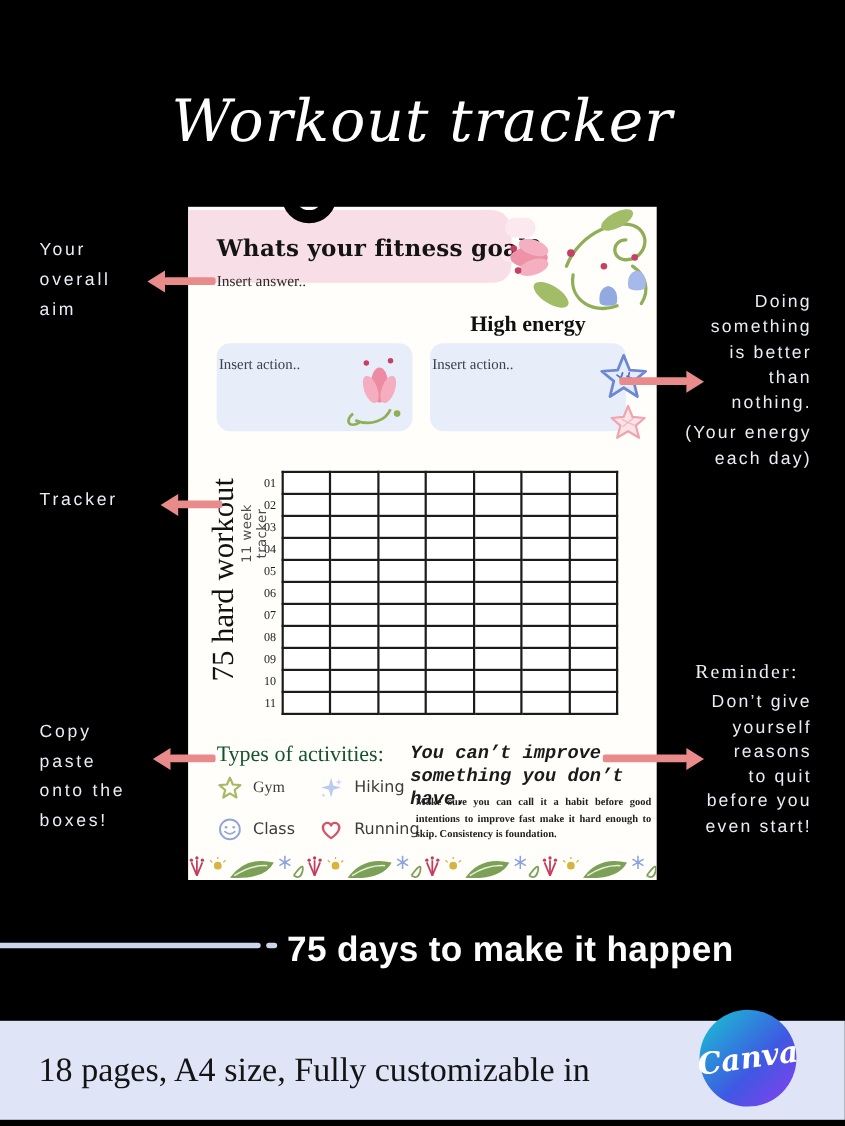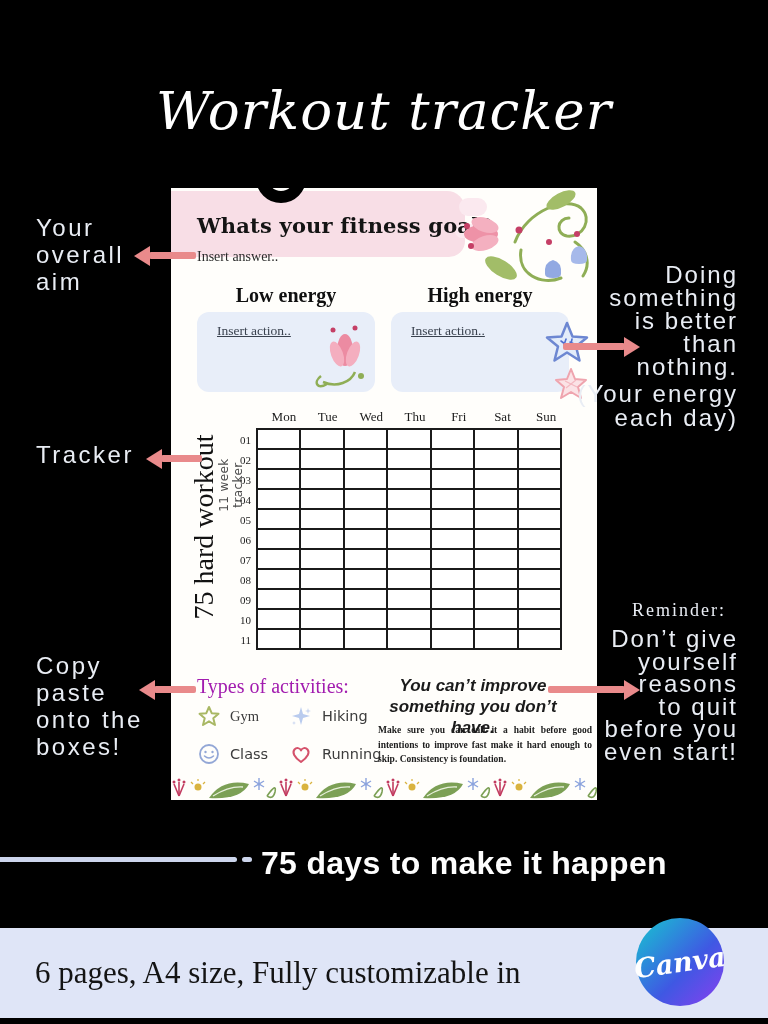--- a/index.html
+++ b/index.html
@@ -17,51 +17,51 @@
     border-radius:6px 18px 16px 6px;}
   .brush-f1{position:absolute;left:288px;top:10px;width:28px;height:18px;background:#fbe9ef;border-radius:9px;}
   .brush-f2{position:absolute;left:284px;top:36px;width:22px;height:14px;background:#fbe9ef;border-radius:7px;}
   .goal-heading{position:absolute;left:26px;top:25px;font-family:"DejaVu Serif",serif;font-weight:bold;
     font-size:21px;color:#141414;letter-spacing:0.2px;}
   .answer{position:absolute;left:26px;top:61px;font-family:"Liberation Serif",serif;font-size:14px;color:#2b2b2b;}
   .floral-tr{position:absolute;left:286px;top:2px;}
   .energy-title{position:absolute;top:96px;width:178px;text-align:center;
     font-family:"Liberation Serif",serif;font-weight:bold;font-size:20px;color:#101010;}
   .energy-box{position:absolute;top:124px;width:178px;height:80px;background:#e8eef9;border-radius:12px;}
-  .energy-box .ph{position:absolute;left:20px;top:11px;font-family:"Liberation Serif",serif;
-    font-size:13.5px;color:#39414e;text-decoration:underline;}
+  .energy-box .ph{position:absolute;left:2px;top:11px;font-family:"Liberation Serif",serif;
+    font-size:13.5px;color:#39414e;}
   .tulip-svg{position:absolute;left:140px;top:134px;z-index:2;}
   .star-blue{position:absolute;left:372px;top:131px;z-index:2;}
   .star-pink{position:absolute;left:380px;top:179px;z-index:1;}
   
   .side-title{position:absolute;left:-60px;top:321px;width:190px;height:36px;transform:rotate(-90deg);
     text-align:center;font-family:"Liberation Serif",serif;font-size:28px;color:#121212;}
   .side-sub{position:absolute;left:4px;top:289px;width:100px;height:16px;transform:rotate(-90deg);
     text-align:center;font-family:"DejaVu Sans",sans-serif;font-size:12px;color:#4c4c4c;letter-spacing:0.4px;}
   .day-row{position:absolute;left:91px;top:221px;width:306px;display:flex;}
   .day-row .day{flex:1;text-align:center;font-family:"Liberation Serif",serif;font-size:13px;color:#1c1c1c;}
   .grid-wrap{position:absolute;left:64px;top:240px;display:flex;}
   .num-col{width:21px;padding-top:2px;}
   .num-col .num{height:20px;display:flex;align-items:center;justify-content:flex-end;padding-right:5px;
     font-family:"Liberation Serif",serif;font-size:11px;color:#1c1c1c;}
   table.grid{border-collapse:collapse;width:306px;table-layout:fixed;}
   table.grid td{height:18px;border:2px solid #1b1b1b;padding:0;background:#fff;}
   
   .activities-heading{position:absolute;left:26px;top:487px;font-family:"Liberation Serif",serif;
-    font-size:20px;color:#a21caf;}
+    font-size:20px;color:#14532d;}
   .act{position:absolute;display:flex;align-items:center;gap:9px;
     font-family:"DejaVu Sans",sans-serif;font-size:14.5px;color:#3c3c3c;}
-  .quote{position:absolute;left:202px;top:487px;width:200px;text-align:center;
-    font-family:Liberation Sans, sans-serif;font-style:italic;font-weight:bold;font-size:17px;
+  .quote{position:absolute;left:202px;top:487px;width:200px;text-align:left;
+    font-family:Liberation Mono, monospace;font-style:italic;font-weight:bold;font-size:17px;
     line-height:21px;color:#1b1b1b;}
   .quote-body{position:absolute;left:207px;top:535px;width:214px;font-family:Liberation Serif, serif;
     font-weight:bold;font-size:9.5px;line-height:14.5px;text-align:justify;color:#202020;}
   .bottom-border{position:absolute;left:0;top:582px;}
   
-  .anno{position:absolute;color:#e9edf4;font-family:"Liberation Sans",sans-serif;font-size:24px;
+  .anno{position:absolute;color:#e9edf4;font-family:"Liberation Sans",sans-serif;font-size:16px;
     letter-spacing:2.5px;line-height:27px;z-index:8;}
   .anno.right-al{text-align:right;letter-spacing:2px;}
   .tight{line-height:23px;}
   
   .arrow{position:absolute;height:7px;background:#e98a8b;border-radius:2px;z-index:9;}
   .arrow.head-left::before{content:"";position:absolute;left:-15px;top:-6.5px;width:0;height:0;
     border-top:10px solid transparent;border-bottom:10px solid transparent;border-right:16px solid #e98a8b;}
   .arrow.head-right::before{content:"";position:absolute;right:-15px;top:-6.5px;width:0;height:0;
     border-top:10px solid transparent;border-bottom:10px solid transparent;border-left:16px solid #e98a8b;}
   
@@ -111,21 +111,20 @@
     </g>
     <g fill="#c53f66">
       <circle cx="10" cy="36" r="3"></circle>
         <circle cx="14" cy="56" r="3"></circle>
         <circle cx="62" cy="40" r="3.5"></circle>
       <circle cx="92" cy="52" r="3"></circle>
         <circle cx="120" cy="44" r="3"></circle>
     </g>
   </svg>
 
-  <div class="energy-title" style="left:26px">Low energy</div>
   <div class="energy-title" style="left:220px">High energy</div>
   <div class="energy-box" style="left:26px">
     <span class="ph">Insert action..</span>
   </div>
   <div class="energy-box" style="left:220px">
     <span class="ph">Insert action..</span>
   </div>
 
   <svg class="tulip-svg" width="64" height="66" viewBox="0 0 64 66">
     <path d="M10,54 C2,60 6,68 16,62" stroke="#8fae56" stroke-width="2.5" fill="none"></path>
@@ -150,29 +149,20 @@
   <svg class="star-pink" width="40" height="34" viewBox="0 0 40 34">
     <polygon points="20,2 24,12 35,13 27,20 30,31 20,25 10,31 13,20 5,13 16,12" fill="#fbe3e6" stroke="#efa4ae" stroke-width="2" stroke-linejoin="round"></polygon>
     <g stroke="#f3b8c0" stroke-width="1.2" fill="none">
       <path d="M14,14 l12,6"></path>
         <path d="M25,13 l-10,8"></path>
     </g>
   </svg>
 
   <div class="side-title">75 hard workout</div>
   <div class="side-sub">11 week tracker</div>
-  <div class="day-row">
-      <span class="day">Mon</span>
-      <span class="day">Tue</span>
-      <span class="day">Wed</span>
-      <span class="day">Thu</span>
-      <span class="day">Fri</span>
-      <span class="day">Sat</span>
-      <span class="day">Sun</span>
-    </div>
   <div class="grid-wrap">
     <div class="num-col">
         <div class="num">01</div>
         <div class="num">02</div>
         <div class="num">03</div>
         <div class="num">04</div>
         <div class="num">05</div>
         <div class="num">06</div>
         <div class="num">07</div>
         <div class="num">08</div>
@@ -400,17 +390,17 @@
     <div>before you</div>
     <div>even start!</div>
   </div>
 <div class="arrow head-right" style="left:548px;top:686px;width:77px;"></div>
 
 <div class="deco-line"></div>
 <div class="deco-dash"></div>
 <div class="tagline">75 days to make it happen</div>
 
 <div class="footer">
-  <span class="ftext">6 pages, A4 size, Fully customizable in</span>
+  <span class="ftext">18 pages, A4 size, Fully customizable in</span>
 </div>
 <div class="canva-logo">
   <span>Canva</span>
 </div>
 
 </body></html>

